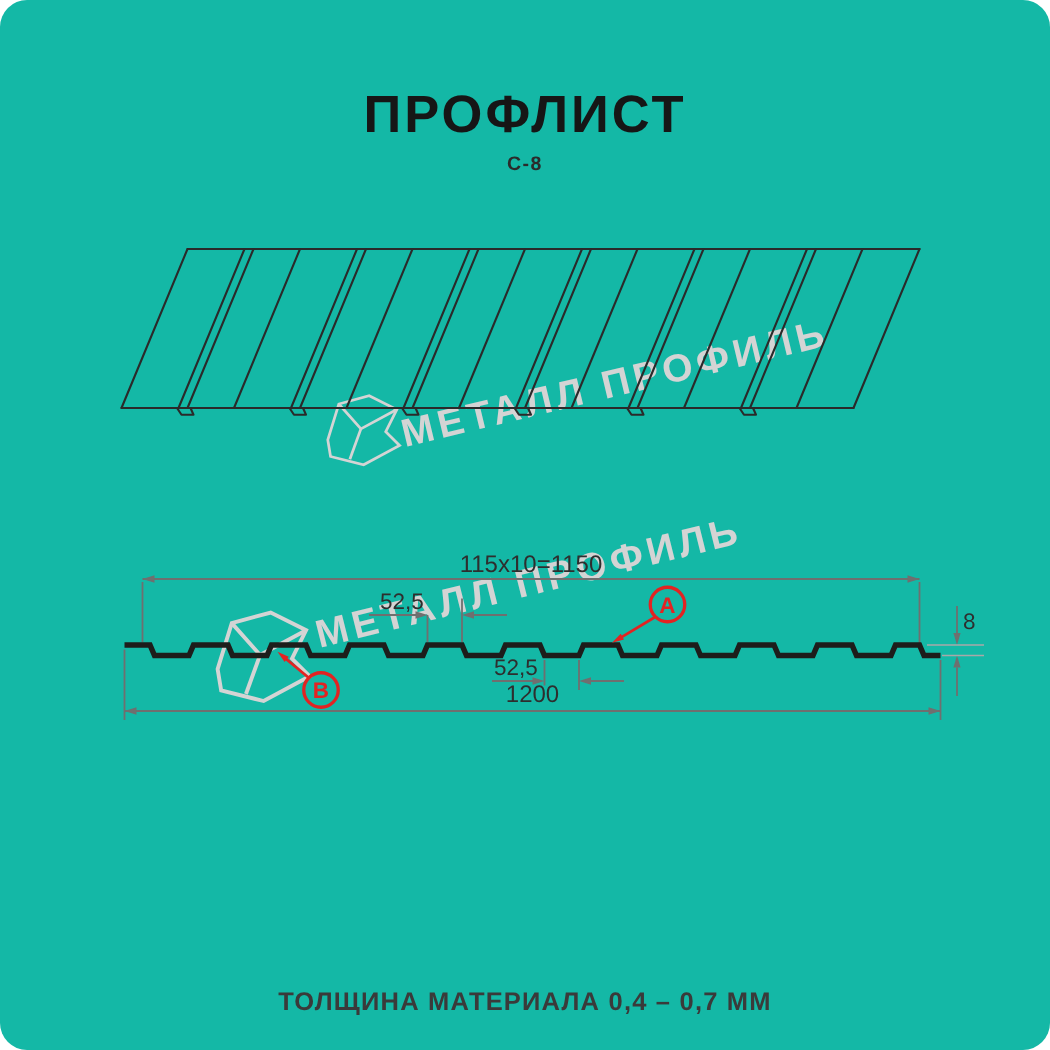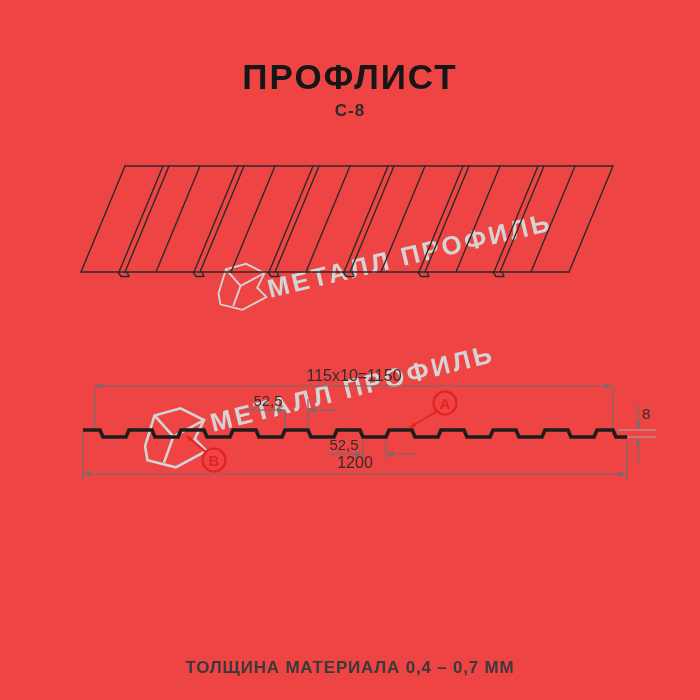--- a/index.html
+++ b/index.html
@@ -1,21 +1,21 @@
 <!DOCTYPE html>
 <html><head>
 <meta charset="utf-8">
 <style>
   html,body{margin:0;padding:0;background:#ffffff;}
-  .page{position:relative;width:700px;height:700px;background:#ef4444;overflow:hidden;
-        font-family:"Liberation Sans", sans-serif;}
+  .page{position:relative;width:700px;height:700px;background:#14b8a6;overflow:hidden;
+        font-family:"Liberation Sans", sans-serif;border-radius:18px;}
   .title{position:absolute;top:57px;left:0;width:700px;text-align:center;
          font-size:35px;font-weight:800;letter-spacing:2px;color:#161616;}
   .subtitle{position:absolute;top:101px;left:0;width:700px;text-align:center;
-            font-size:17px;font-weight:600;letter-spacing:1px;color:#2b2b2b;}
+            font-size:13px;font-weight:600;letter-spacing:1px;color:#2b2b2b;}
   .footer-note{position:absolute;top:614px;left:0;width:700px;text-align:center;
                font-size:17px;font-weight:600;letter-spacing:0.8px;color:#3a3a3a;margin-top:44px;}
   svg{position:absolute;top:0;left:0;}
   .dim-text{fill:#2e2e2e;font-family:"Liberation Sans", sans-serif;font-size:16px;}
   .dim-text-small{fill:#2e2e2e;font-family:"Liberation Sans", sans-serif;font-size:15px;}
   .callout-letter{font-family:"Liberation Sans", sans-serif;font-size:15px;font-weight:600;}
   .wm-text{font-family:"Liberation Sans", sans-serif;font-size:26px;font-weight:700;
            letter-spacing:3px;}
 </style>
 </head>

